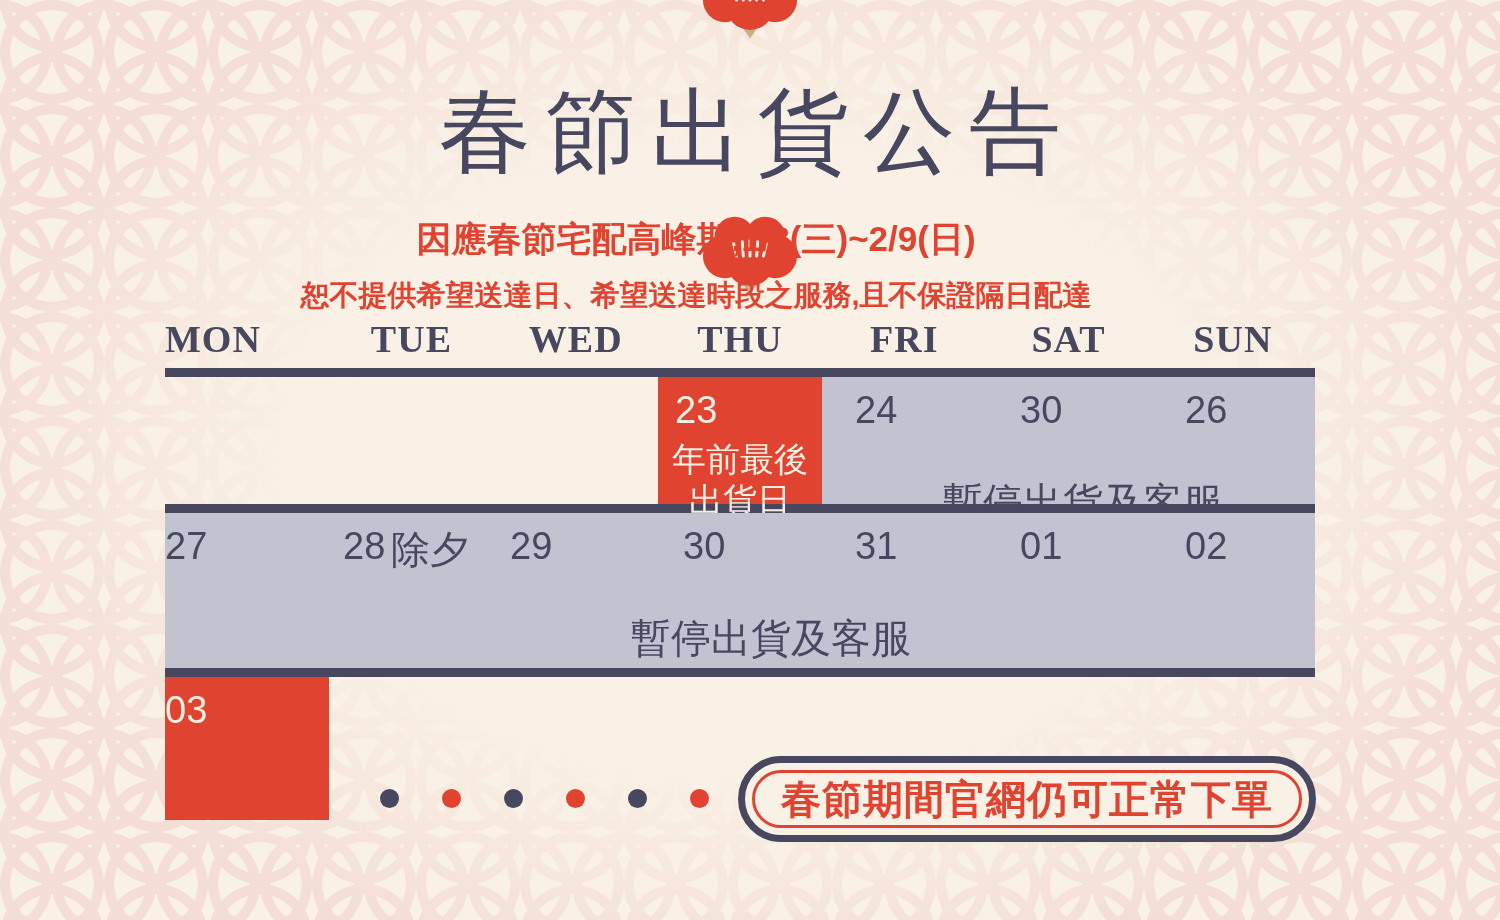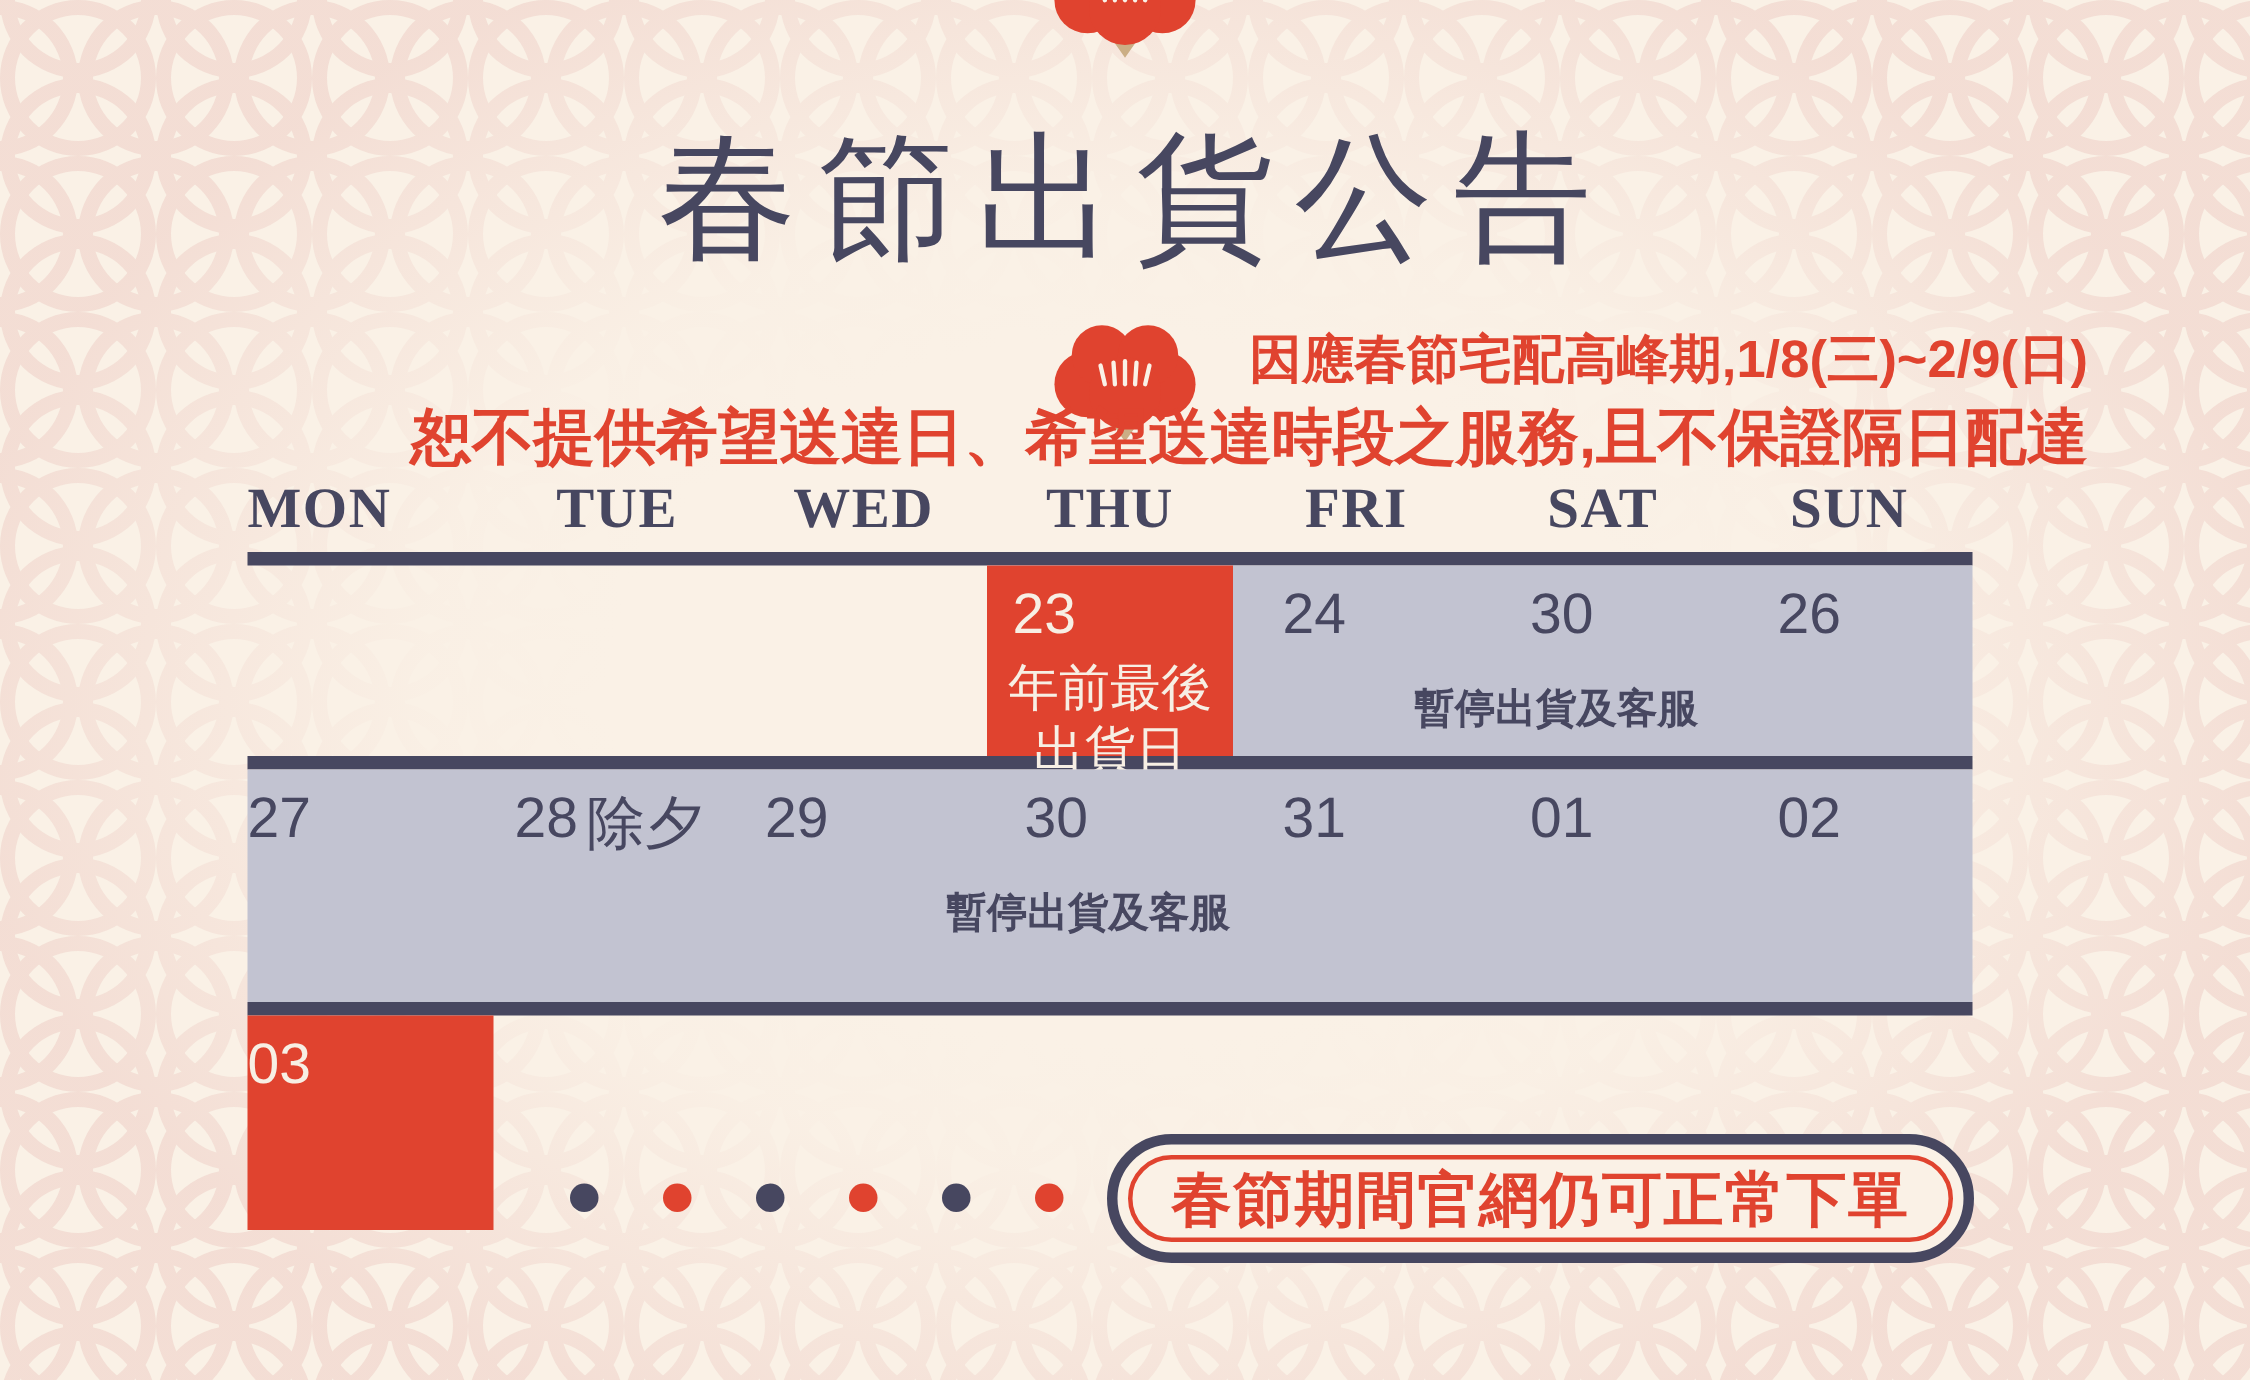--- a/index.html
+++ b/index.html
@@ -22,24 +22,24 @@
   
   .title-row{position:absolute;left:0;top:72px;width:1500px;height:120px;
     display:flex;align-items:center;justify-content:center;gap:34px;flex-direction:column;}
   .blossom{width:96px;height:96px;flex:0 0 auto;}
   .title-text{font-family:"Liberation Serif","DejaVu Serif",serif;
     font-size:92px;line-height:1;color:#474760;letter-spacing:14px;
     white-space:nowrap;position:relative;font-weight:400;
     text-indent:14px;}
 
   
-  .subtitle{position:absolute;left:0;width:1392px;text-align:right;
+  .subtitle{position:absolute;left:0;width:1392px;text-align:center;
     color:#e0432f;font-weight:bold;white-space:nowrap;}
   .sub1{top:216px;font-size:35px;}
-  .sub2{top:264px;font-size:41px;}
+  .sub2{top:276px;font-size:29px;}
 
   
   .cal{position:absolute;left:165px;top:316px;width:1150px;}
   .weekdays{display:flex;height:46px;}
   .wd{flex:1 1 0;font-family:"Liberation Serif","DejaVu Serif",serif;
     font-size:38px;font-weight:bold;color:#474760;text-align:center;
     letter-spacing:1px;line-height:46px;}
   .wd.first{text-align:left;}
 
   .rule{height:9px;background:#474760;width:1150px;}
@@ -52,22 +52,22 @@
 
   .band{position:absolute;top:0;height:100%;background:#c2c3d1;}
   .redcell{position:absolute;top:0;height:100%;background:#e0432f;}
 
   .daynum{position:absolute;font-size:38px;color:#474760;line-height:1;}
   .daynum.onred{color:#f7efe4;}
   .daylabel{position:absolute;font-size:39px;color:#474760;line-height:1;}
 
   .cellstack{position:absolute;text-align:center;color:#f7efe4;
     font-size:34px;line-height:1.22;font-weight:500;}
-  .bandlabel{position:absolute;font-size:27px;color:#474760;
-    font-weight:700;white-space:nowrap;}
+  .bandlabel{position:absolute;font-size:40px;color:#474760;
+    font-weight:400;white-space:nowrap;margin-top:21px;}
 
   
   .dots{position:absolute;left:380px;top:789px;width:320px;height:20px;}
   .dot{position:absolute;width:19px;height:19px;border-radius:50%;top:0;}
   .dot.navy{background:#474760;}
   .dot.red{background:#e0432f;}
 
   .pill{position:absolute;left:738px;top:756px;width:578px;height:86px;
     border:7px solid #474760;border-radius:48px;background:#faf1e6;
     box-sizing:border-box;}

